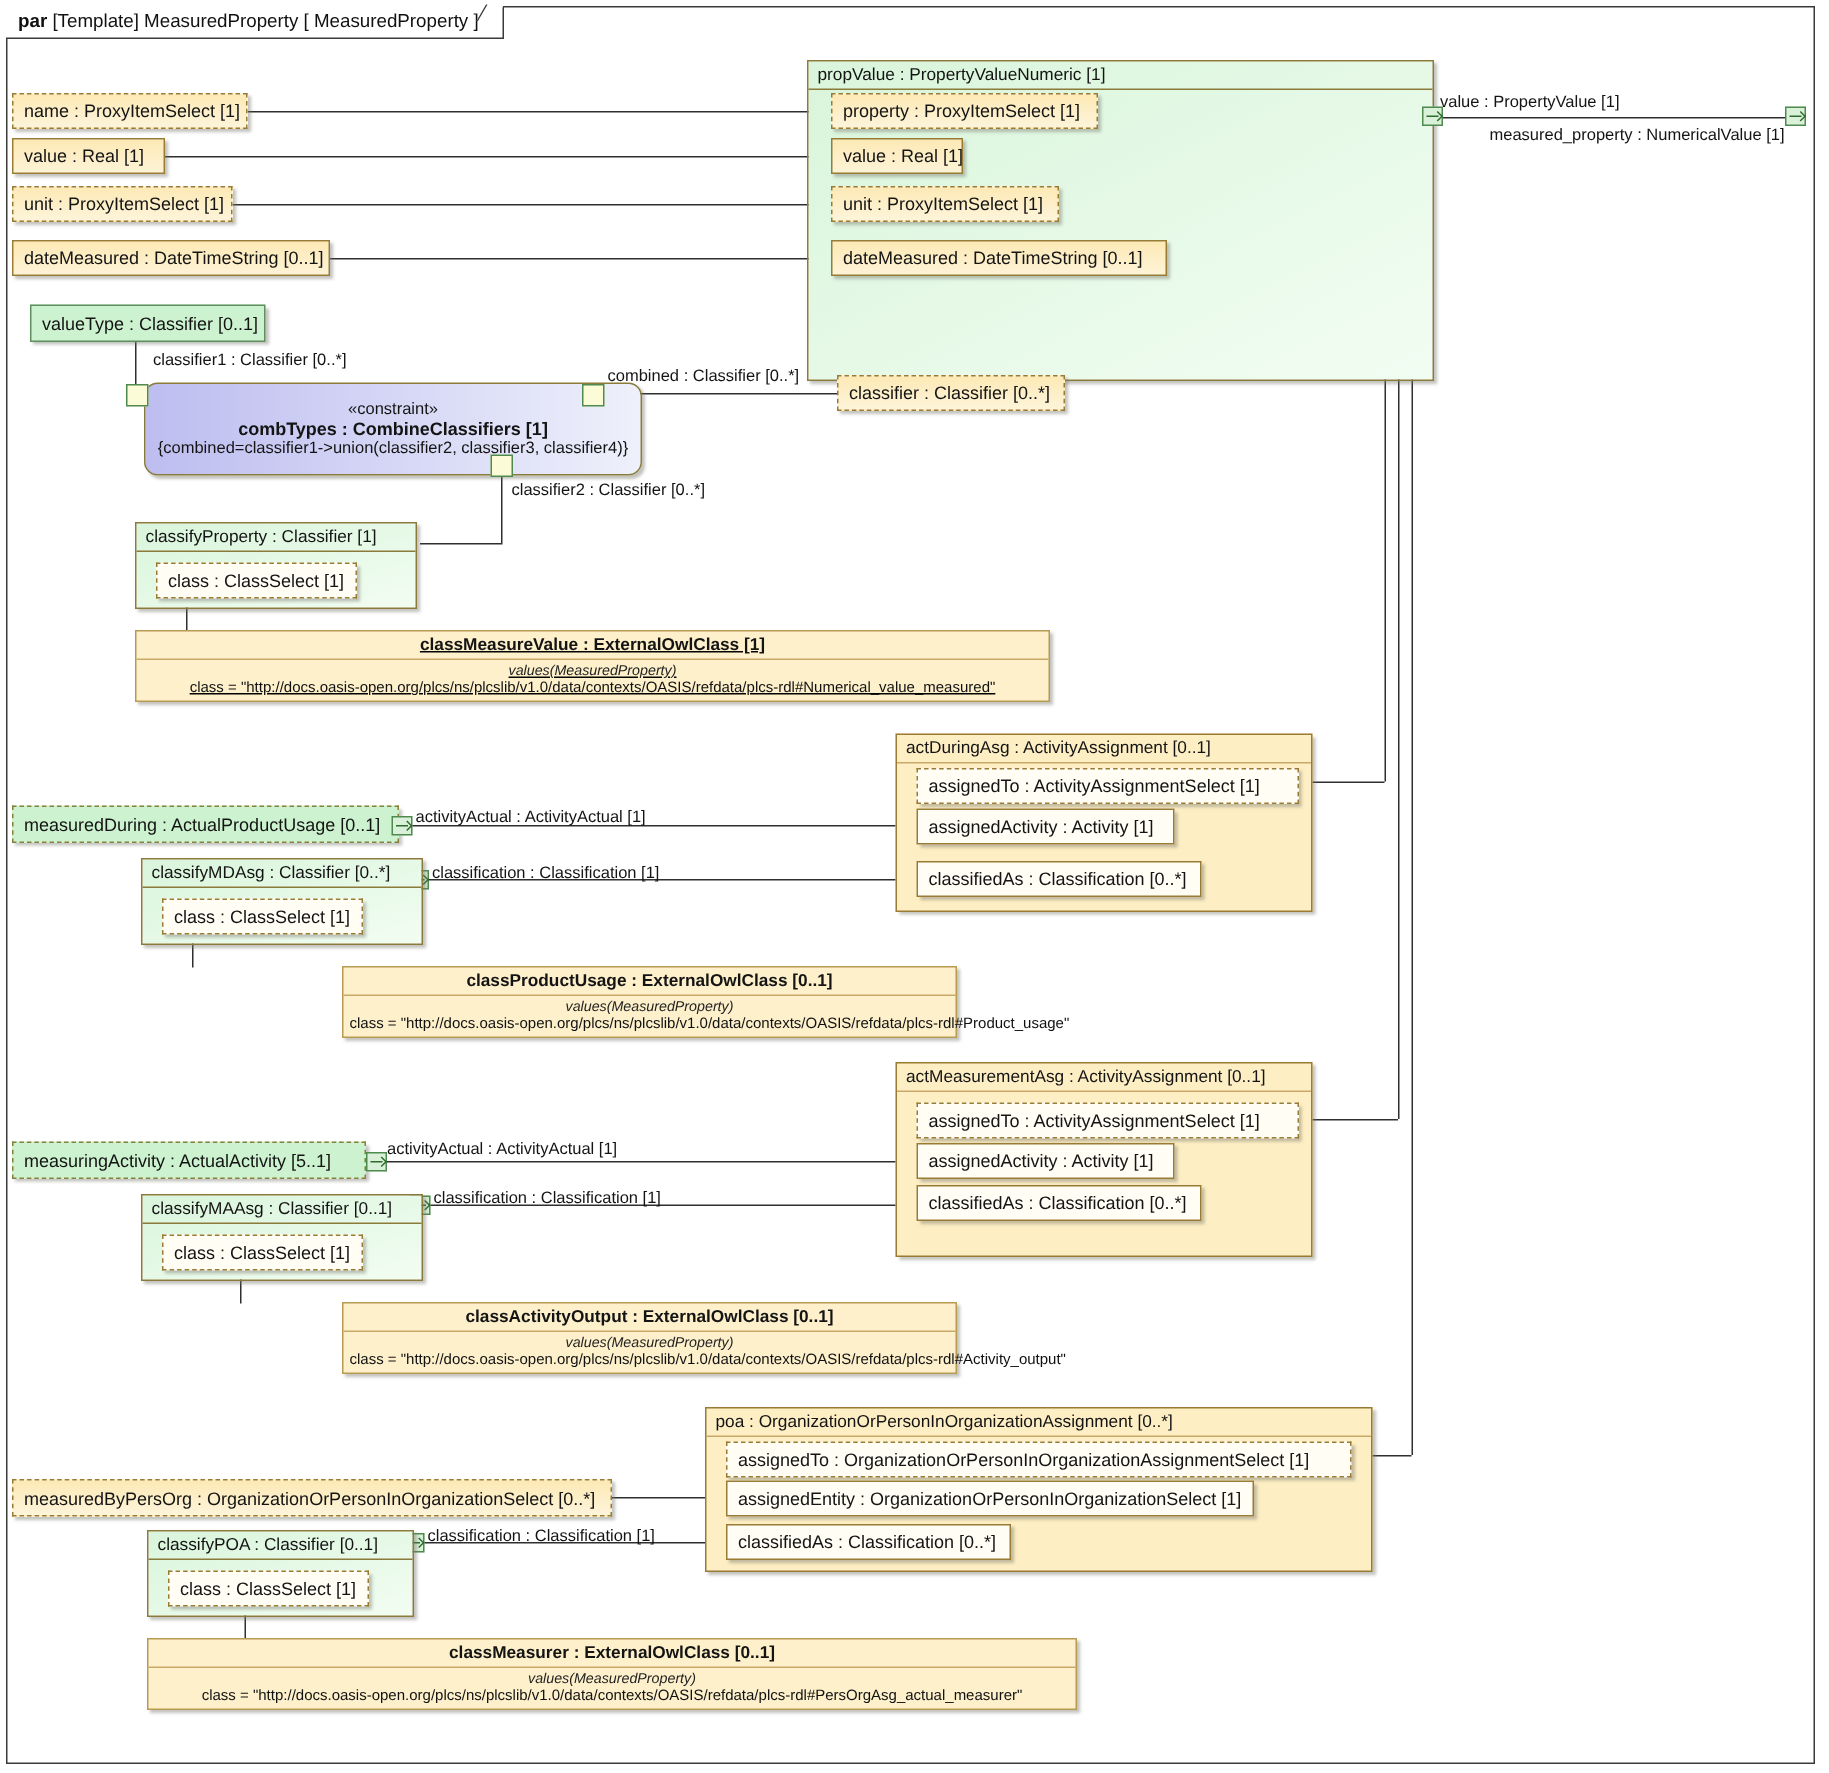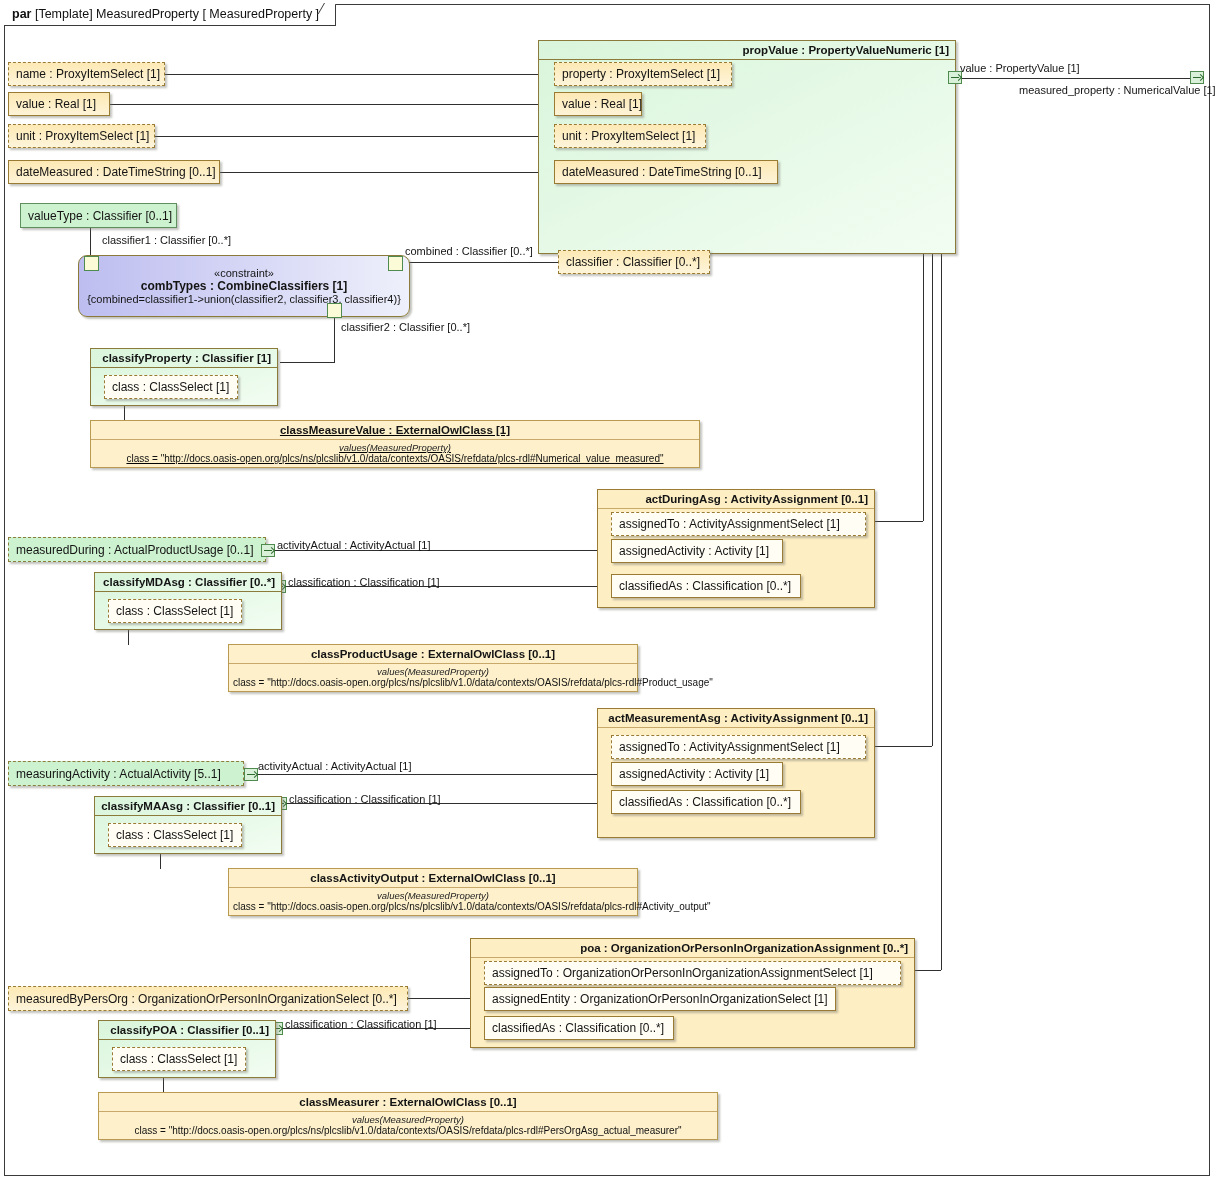--- a/index.html
+++ b/index.html
@@ -22,40 +22,40 @@
         box-shadow:2px 2px 2px rgba(120,120,110,.45);}
   .port.yellow{background:linear-gradient(to bottom,#fde9b5,#fdf3d6);border:1px solid #9a7b33;}
   .port.yellow-d{background:linear-gradient(to bottom,#fde9b5,#fdf4da);border:1px dashed #9a7b33;}
   .port.green{background:#ccf2cf;border:1px solid #5f8f5f;margin-left:12px;}
   .port.green-d{background:#ccf2cf;border:1px dashed #8a7f3c;}
   .port.white{background:#fffdf4;border:1px solid #9a7b33;}
   .port.white-d{background:#fffdf4;border:1px dashed #9a7b33;}
 
   
   .part{position:absolute;box-sizing:border-box;box-shadow:2px 2px 2px rgba(120,120,110,.45);}
-  .part .hdr{font-size:11.5px;font-weight:bold;color:#141414;text-align:right;
+  .part .hdr{font-size:11.5px;font-weight:normal;color:#141414;text-align:left;
              padding:3px 6px;white-space:nowrap;overflow:hidden;}
   .part.greenpart{background:linear-gradient(to bottom right,#d9f5db,#f2fdf2);border:1px solid #8a7b3a;}
   .part.greenpart .hdr{border-bottom:1px solid #8a7b3a;}
   .part.yellowpart{background:#fdeec3;border:1px solid #9a7b33;}
   .part.yellowpart .hdr{border-bottom:1px solid #c9a96a;}
 
   
   .owl{position:absolute;box-sizing:border-box;background:#fdf0cb;border:1px solid #b99a52;
        box-shadow:2px 2px 2px rgba(120,120,110,.45);}
   .owl .otitle{font-size:11.5px;font-weight:bold;color:#141414;text-align:center;padding:3px 6px;
                border-bottom:1px solid #c9a96a;white-space:nowrap;}
   .owl .ovals{font-size:9.5px;font-style:italic;color:#222;text-align:center;padding:2px 4px 0 4px;}
   .owl .oclass{font-size:10px;color:#111;text-align:center;padding:0 4px 4px 4px;white-space:nowrap;}
 
   
   .constraint{position:absolute;box-sizing:border-box;border-radius:9px;
               background:linear-gradient(to right,#bdbdf0,#eef0fb);border:1px solid #8a7b3a;
               box-shadow:2px 2px 2px rgba(120,120,110,.45);
-              display:flex;flex-direction:column;align-items:center;justify-content:center;}
+              display:flex;flex-direction:column;align-items:center;justify-content:center;margin-left:18px;}
   .constraint .stereo{font-size:11px;color:#141414;}
   .constraint .cname{font-size:12px;font-weight:bold;color:#141414;}
   .constraint .cbody{font-size:11px;color:#141414;}
 
   
   .sq{position:absolute;width:15px;height:15px;background:#fbfbd7;border:1.5px solid #4f8a4f;box-sizing:border-box;}
   .sqg{position:absolute;width:14px;height:13px;background:#d9f0d9;border:1px solid #4f8a4f;box-sizing:border-box;}
   .sqg:after{content:"";position:absolute;left:2px;top:5px;width:8px;height:1px;background:#2e6b2e;}
   .sqg:before{content:"";position:absolute;left:7px;top:2.5px;width:4px;height:4px;
               border-top:1px solid #2e6b2e;border-right:1px solid #2e6b2e;transform:rotate(45deg);}
@@ -142,21 +142,21 @@
   </div>
   <div class="port yellow-d" style="left:554px;top:62px;width:178px;height:24px;">property : ProxyItemSelect [1]</div>
   <div class="port yellow" style="left:554px;top:92px;width:88px;height:24px;">value : Real [1]</div>
   <div class="port yellow-d" style="left:554px;top:124px;width:152px;height:24px;">unit : ProxyItemSelect [1]</div>
   <div class="port yellow" style="left:554px;top:160px;width:224px;height:24px;">dateMeasured : DateTimeString [0..1]</div>
   <div class="port yellow-d" style="left:558px;top:250px;width:152px;height:24px;">classifier : Classifier [0..*]</div>
 
   <div class="sqg" style="left:948px;top:71px;"></div>
   <div class="sqg" style="left:1190px;top:71px;"></div>
   <div class="lbl" style="left:960px;top:62px;">value : PropertyValue [1]</div>
-  <div class="lbl" style="left:993px;top:84px;margin-left:26px;">measured_property : NumericalValue [1]</div>
+  <div class="lbl" style="left:993px;top:84px;">measured_property : NumericalValue [1]</div>
 
   <div class="constraint" style="left:78px;top:255px;width:332px;height:62px;">
     <div class="stereo">«constraint»</div>
     <div class="cname">combTypes : CombineClassifiers [1]</div>
     <div class="cbody">{combined=classifier1-&gt;union(classifier2, classifier3, classifier4)}</div>
   </div>
   <div class="sq" style="left:84px;top:256px;"></div>
   <div class="sq" style="left:388px;top:256px;"></div>
   <div class="sq" style="left:327px;top:303px;"></div>
   <div class="lbl" style="left:102px;top:234px;">classifier1 : Classifier [0..*]</div>

